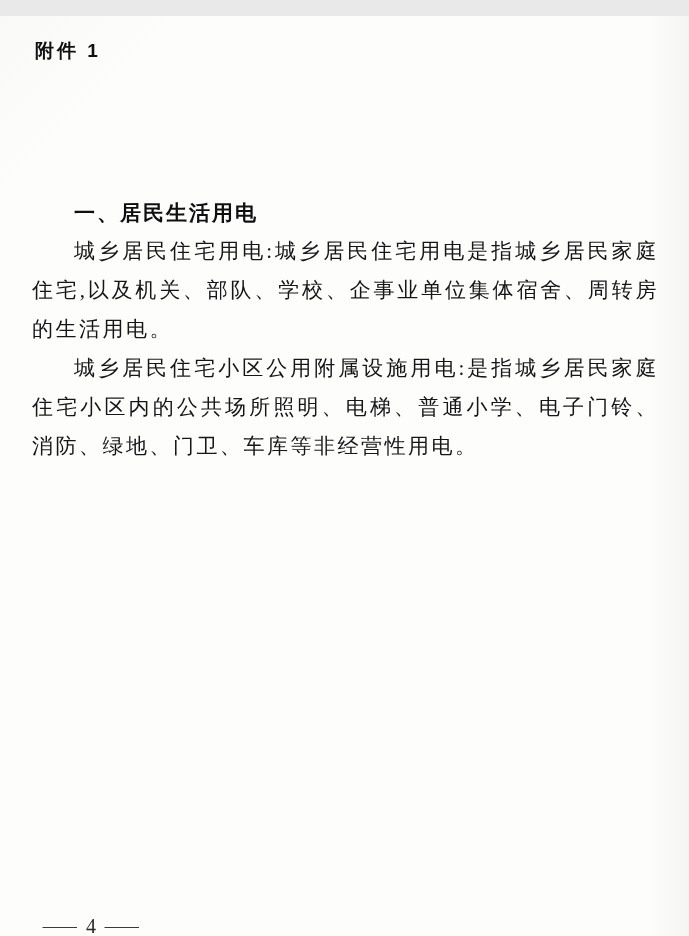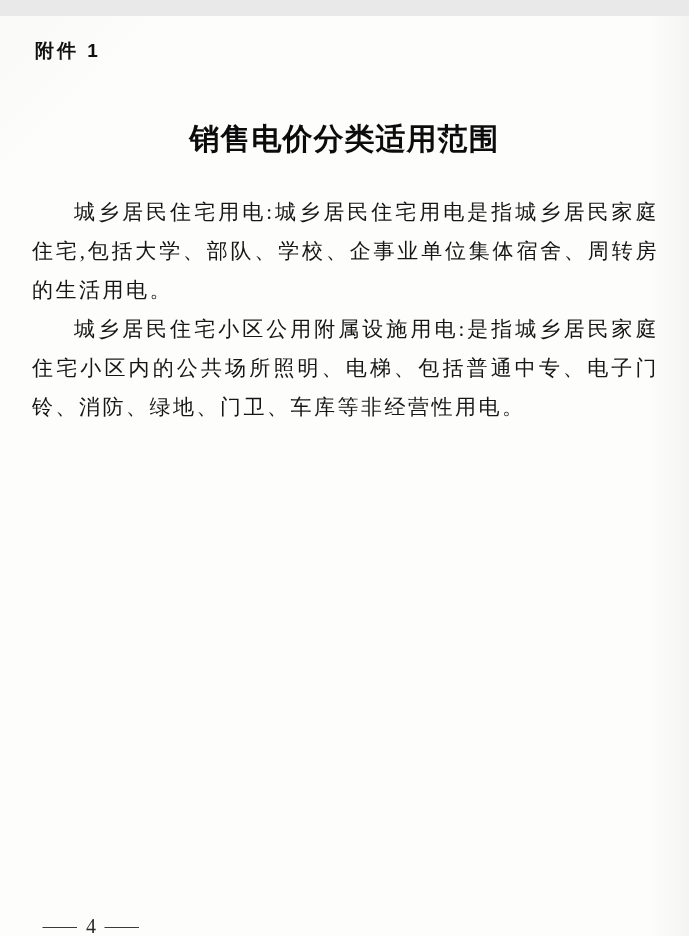--- a/index.html
+++ b/index.html
@@ -86,28 +86,28 @@
     color: #3a3a3a;
   }
 </style>
 </head>
 <body>
 
 <div class="page">
 
   <div class="attachment-label">附件 1</div>
 
-  <h1 class="doc-title">销售电价分类适用范围</h1>
 
   <div class="doc-body">
 
+    <h2 class="section-heading">一、居民生活用电</h2>
 
-    <p class="para">城乡居民住宅用电:城乡居民住宅用电是指城乡居民家庭住宅,包括大学、部队、学校、企事业单位集体宿舍、周转房的生活用电。</p>
+    <p class="para">城乡居民住宅用电:城乡居民住宅用电是指城乡居民家庭住宅,以及机关、部队、学校、企事业单位集体宿舍、周转房的生活用电。</p>
 
-    <p class="para">城乡居民住宅小区公用附属设施用电:是指城乡居民家庭住宅小区内的公共场所照明、电梯、包括普通中专、电子门铃、消防、绿地、门卫、车库等非经营性用电。</p>
+    <p class="para">城乡居民住宅小区公用附属设施用电:是指城乡居民家庭住宅小区内的公共场所照明、电梯、普通小学、电子门铃、消防、绿地、门卫、车库等非经营性用电。</p>
 
 
 
   </div>
 
   <div class="page-footer">
     <span class="dash">—</span>
     <span class="num">4</span>
     <span class="dash">—</span>
   </div>

